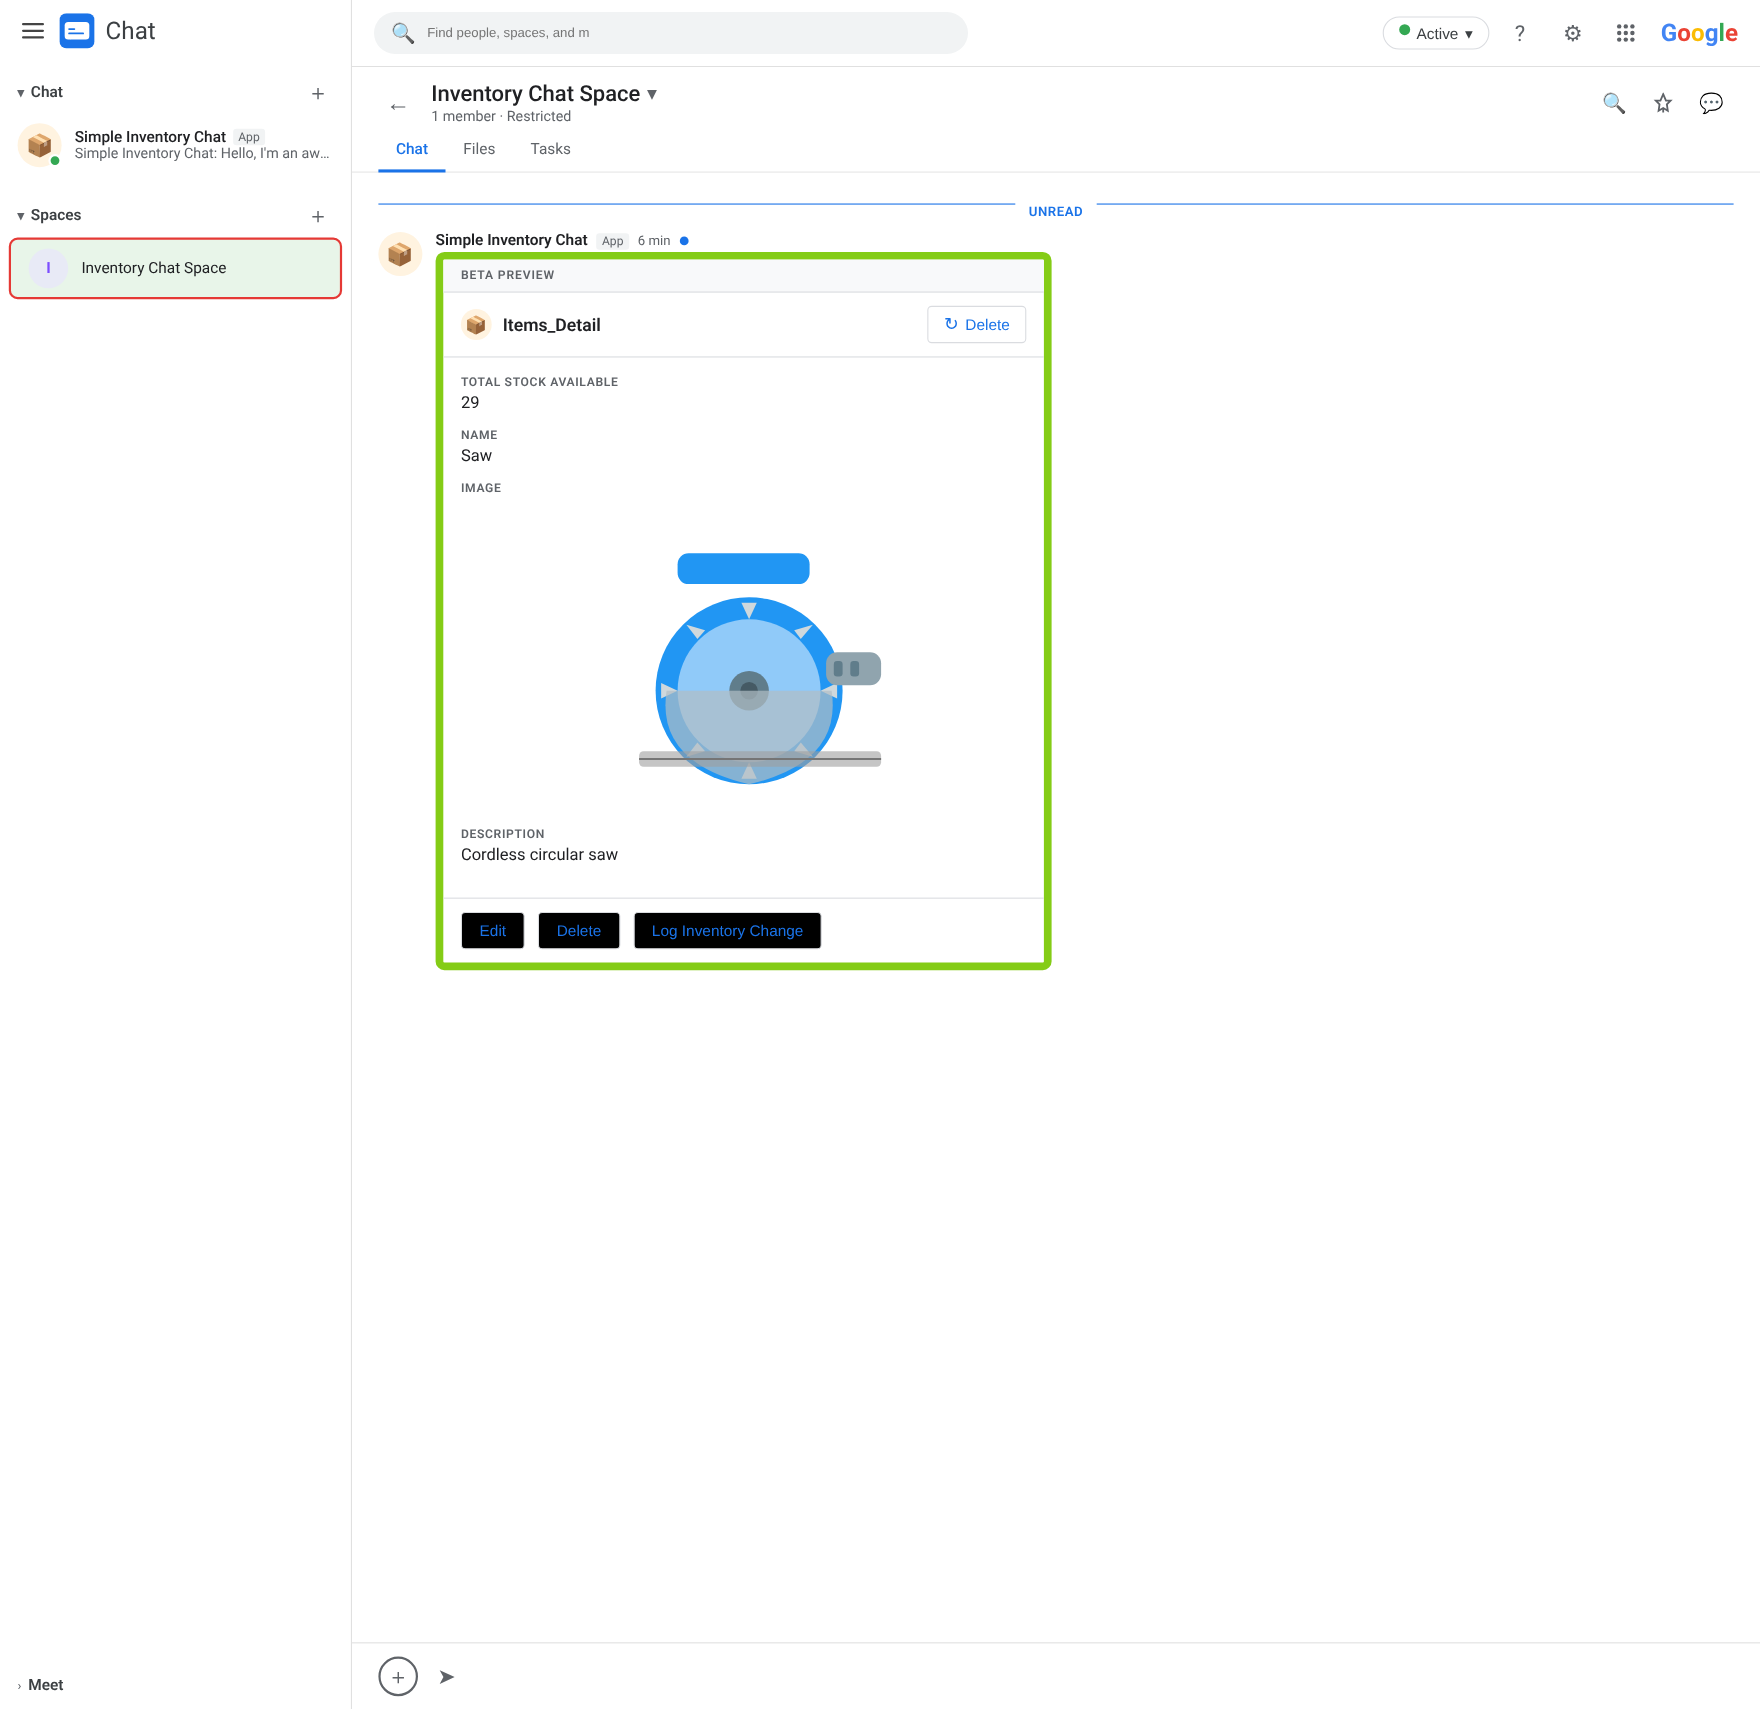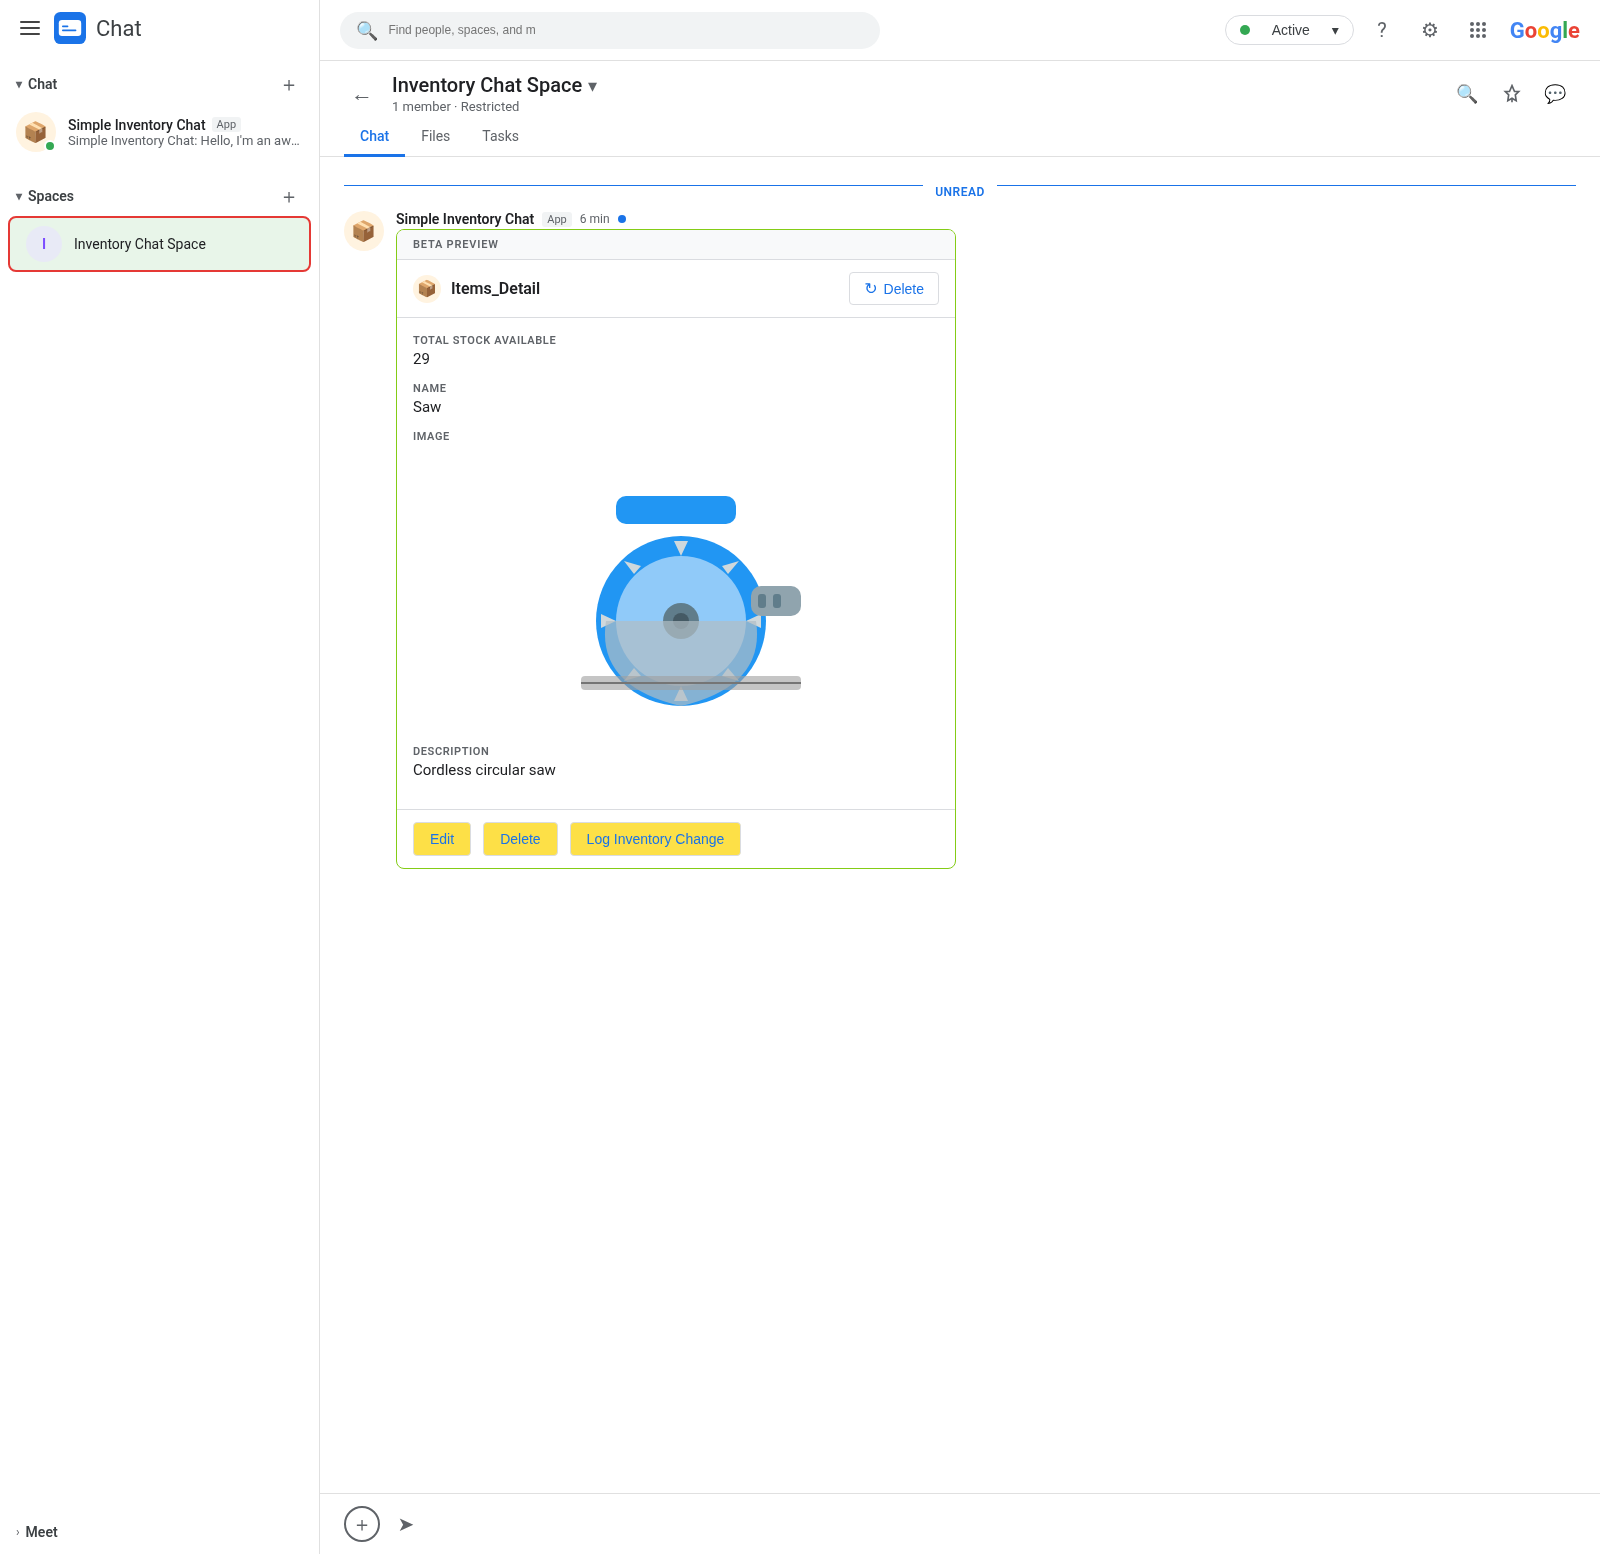--- a/index.html
+++ b/index.html
@@ -229,22 +229,22 @@
       flex: 1;
     }
     .topbar-right {
       display: flex;
       align-items: center;
       gap: 8px;
       margin-left: auto;
     }
     .active-btn {
       display: flex;
-      align-items: center;
-      gap: 22px;
+      align-items: flex-start;
+      gap: 6px;
       border: 1px solid #dadce0;
       border-radius: 20px;
       padding: 6px 14px;
       cursor: pointer;
       font-size: 14px;
       color: #3c4043;
       background: #fff;
     }
     .active-dot { width: 10px; height: 10px; background: #34a853; border-radius: 50%; }
     .topbar-icon-btn {
@@ -389,21 +389,21 @@
     }
     .msg-text-highlight {
       border: 2px solid #e53935;
       display: inline-block;
       padding: 2px 6px;
       border-radius: 2px;
     }
 
     
     .card {
-      border: 1px solid #84cc16;
+      border: 7px solid #84cc16;
       border-radius: 8px;
       overflow: hidden;
       max-width: 560px;
     }
     .card-beta {
       background: #f8f9fa;
       padding: 8px 16px;
       font-size: 11px;
       color: #5f6368;
       font-weight: 600;
@@ -471,21 +471,21 @@
     .card-actions {
       display: flex;
       gap: 12px;
       padding: 12px 16px;
       border-top: 1px solid #dadce0;
     }
     .card-action-btn {
       font-size: 14px;
       color: #1a73e8;
       border: 1px solid #dadce0;
-      background: #fde047;
+      background: #000000;
       border-radius: 4px;
       padding: 8px 16px;
       cursor: pointer;
       font-weight: 500;
     }
 
     
     .message-input-bar {
       display: flex;
       align-items: center;

